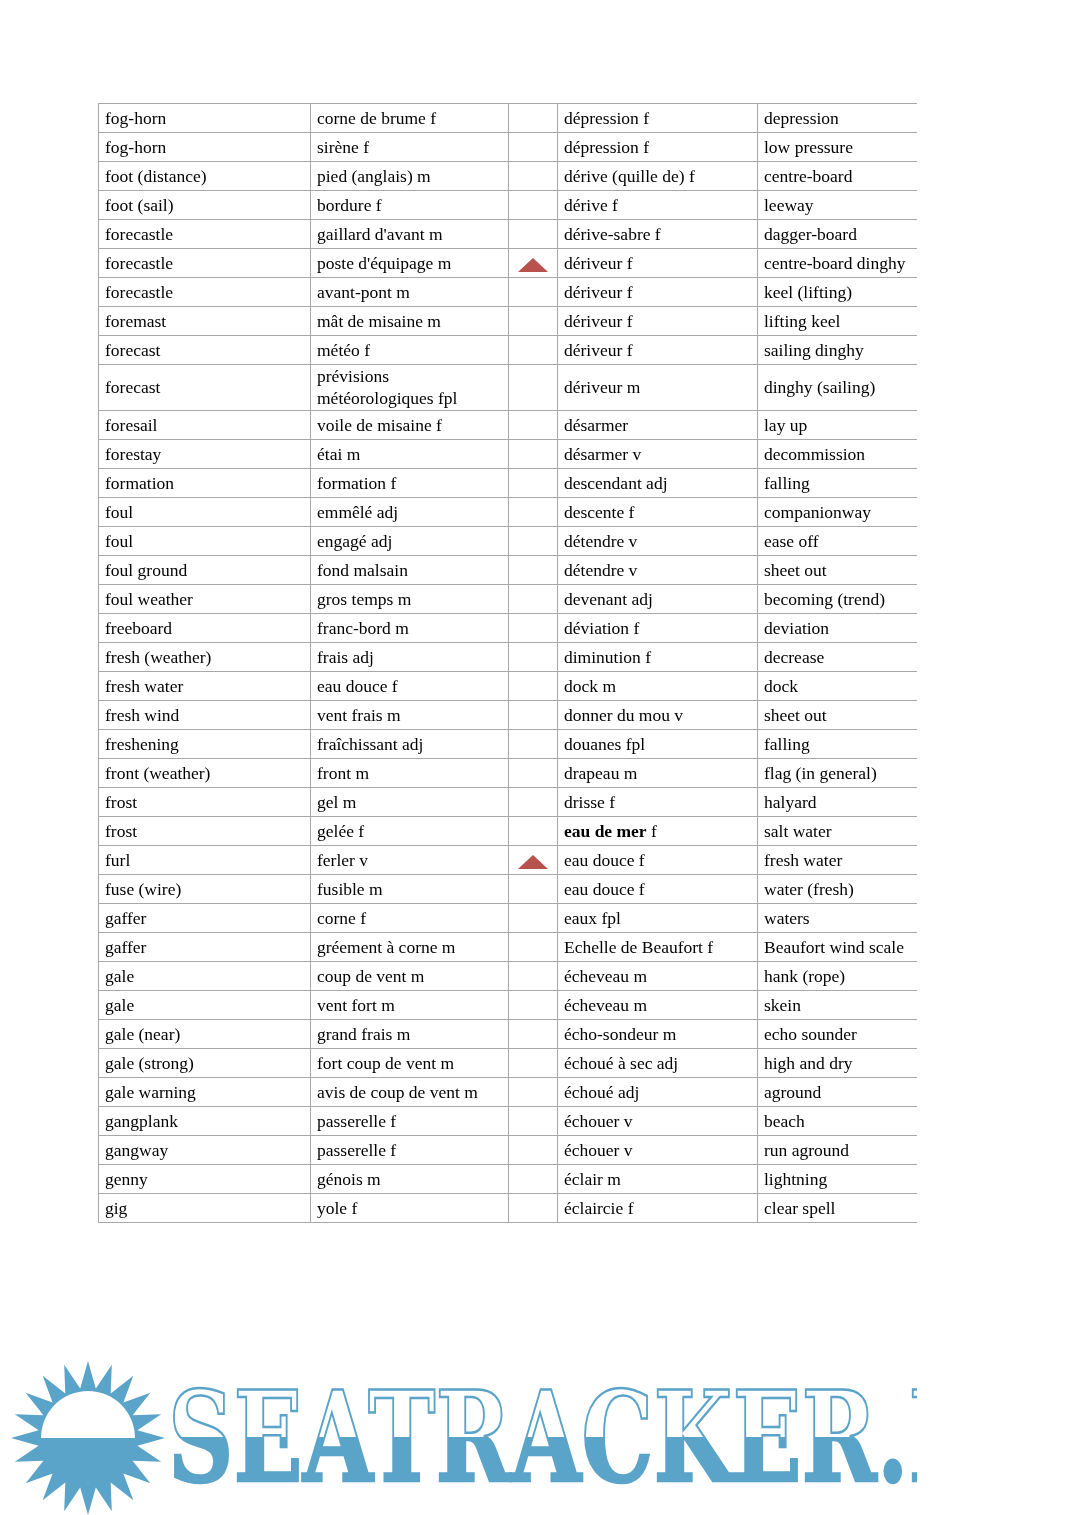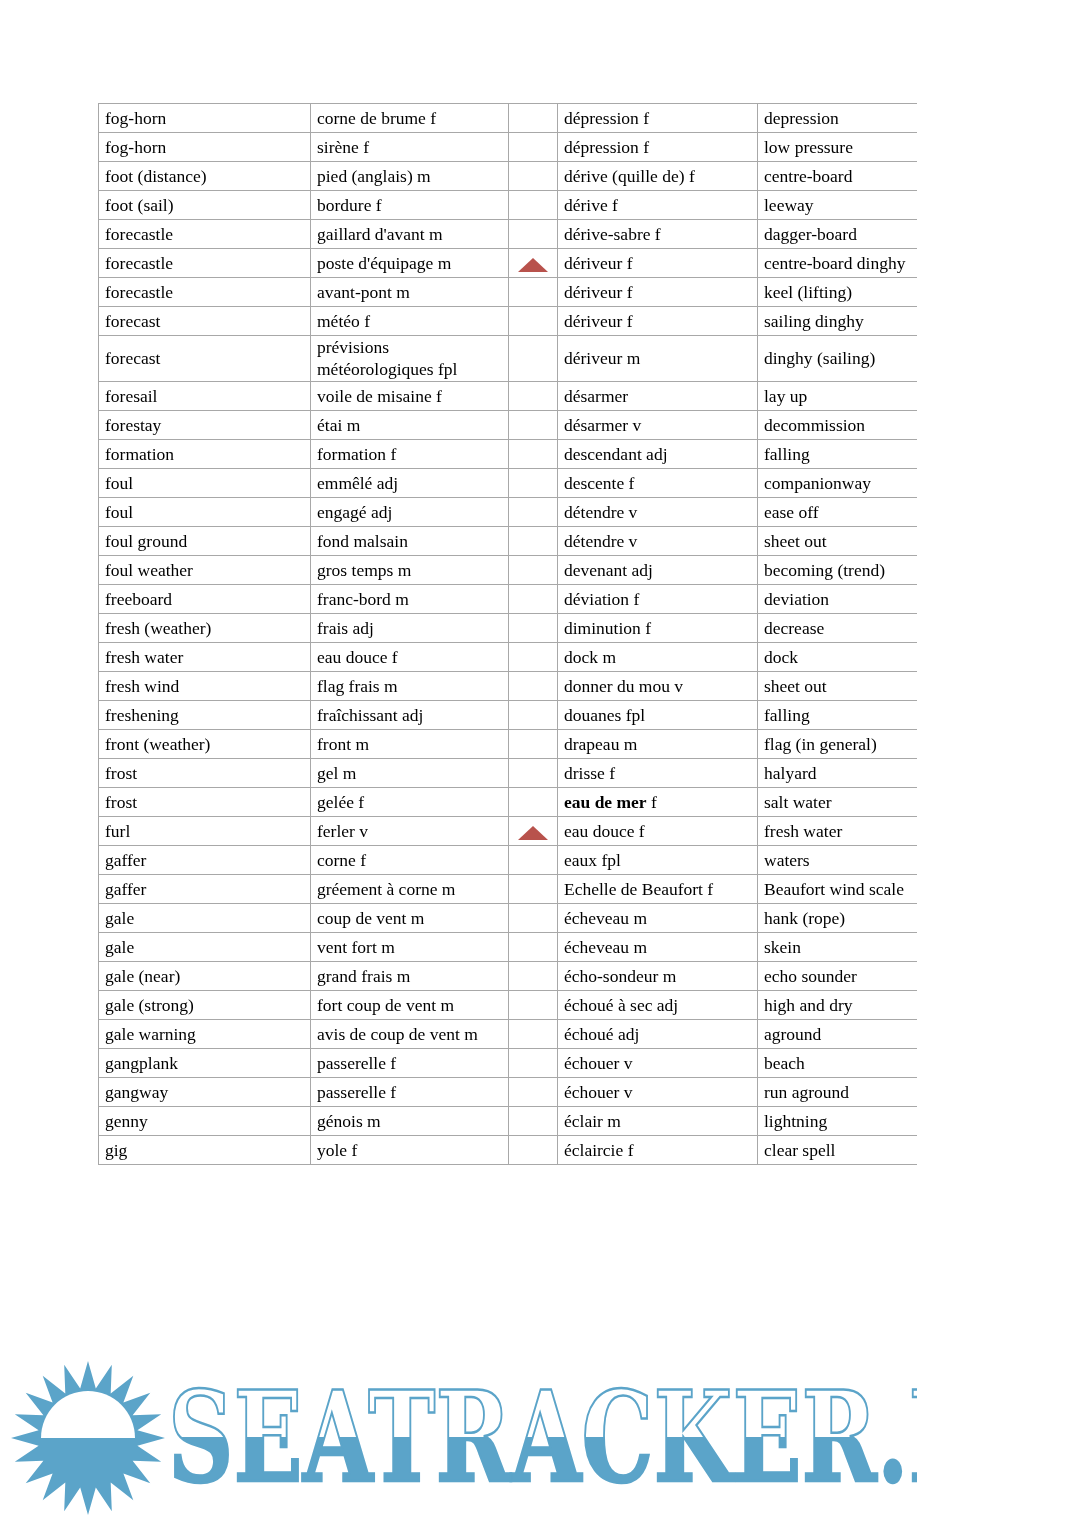--- a/index.html
+++ b/index.html
@@ -106,20 +106,27 @@
           <td>centre-board dinghy</td>
         </tr>
         <tr>
           <td>forecastle</td>
           <td>avant-pont m</td>
           <td class="marker"></td>
           <td>dériveur f</td>
           <td>keel (lifting)</td>
         </tr>
         <tr>
+          <td>foremast</td>
+          <td>mât de misaine m</td>
+          <td class="marker"></td>
+          <td>dériveur f</td>
+          <td>lifting keel</td>
+        </tr>
+        <tr>
           <td>forecast</td>
           <td>météo f</td>
           <td class="marker"></td>
           <td>dériveur f</td>
           <td>sailing dinghy</td>
         </tr>
         <tr>
           <td>forecast</td>
           <td>prévisions météorologiques fpl</td>
           <td class="marker"></td>
@@ -191,21 +198,21 @@
         </tr>
         <tr>
           <td>fresh water</td>
           <td>eau douce f</td>
           <td class="marker"></td>
           <td>dock m</td>
           <td>dock</td>
         </tr>
         <tr>
           <td>fresh wind</td>
-          <td>flag frais m</td>
+          <td>vent frais m</td>
           <td class="marker"></td>
           <td>donner du mou v</td>
           <td>sheet out</td>
         </tr>
         <tr>
           <td>freshening</td>
           <td>fraîchissant adj</td>
           <td class="marker"></td>
           <td>douanes fpl</td>
           <td>falling</td>
@@ -230,20 +237,27 @@
           <td class="marker"></td>
           <td><b>eau de mer</b> f</td>
           <td>salt water</td>
         </tr>
         <tr>
           <td>furl</td>
           <td>ferler v</td>
           <td class="marker"><span class="tri"></span></td>
           <td>eau douce f</td>
           <td>fresh water</td>
+        </tr>
+        <tr>
+          <td>fuse (wire)</td>
+          <td>fusible m</td>
+          <td class="marker"></td>
+          <td>eau douce f</td>
+          <td>water (fresh)</td>
         </tr>
         <tr>
           <td>gaffer</td>
           <td>corne f</td>
           <td class="marker"></td>
           <td>eaux fpl</td>
           <td>waters</td>
         </tr>
         <tr>
           <td>gaffer</td>

